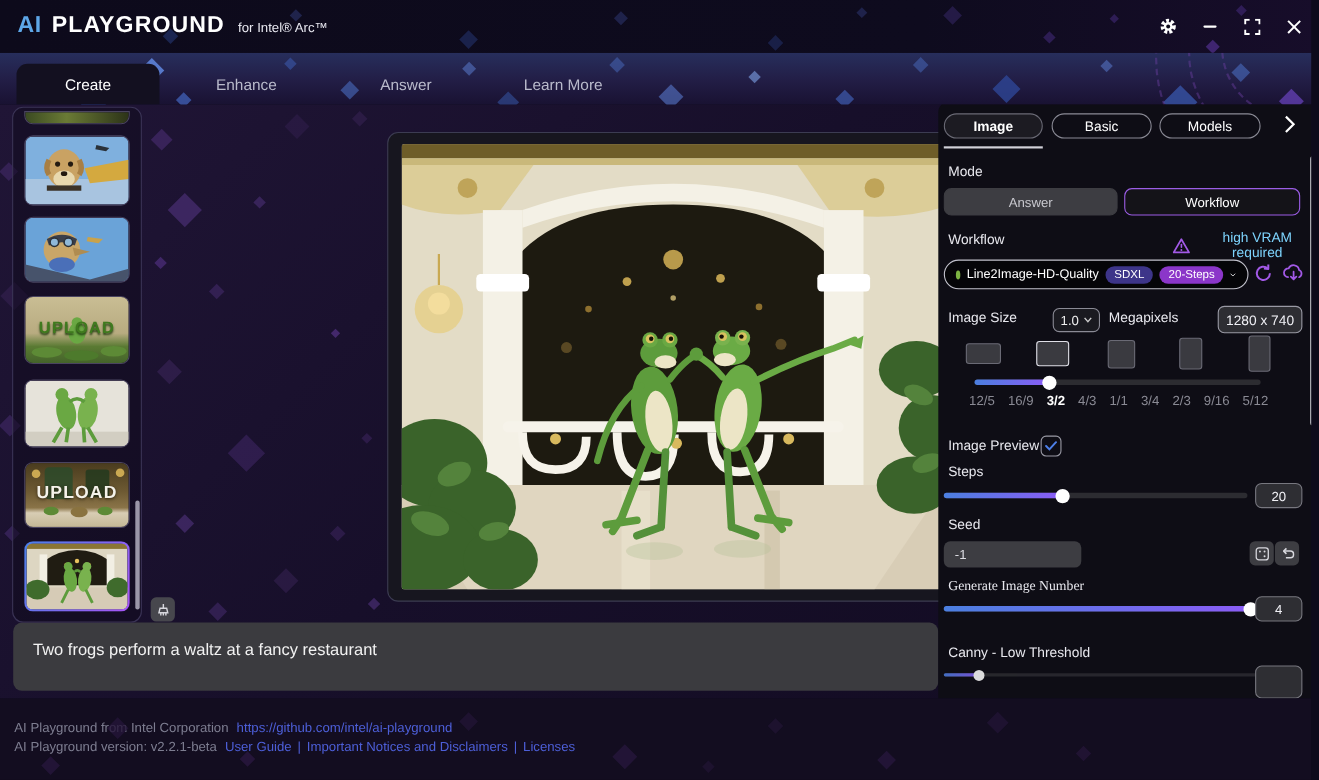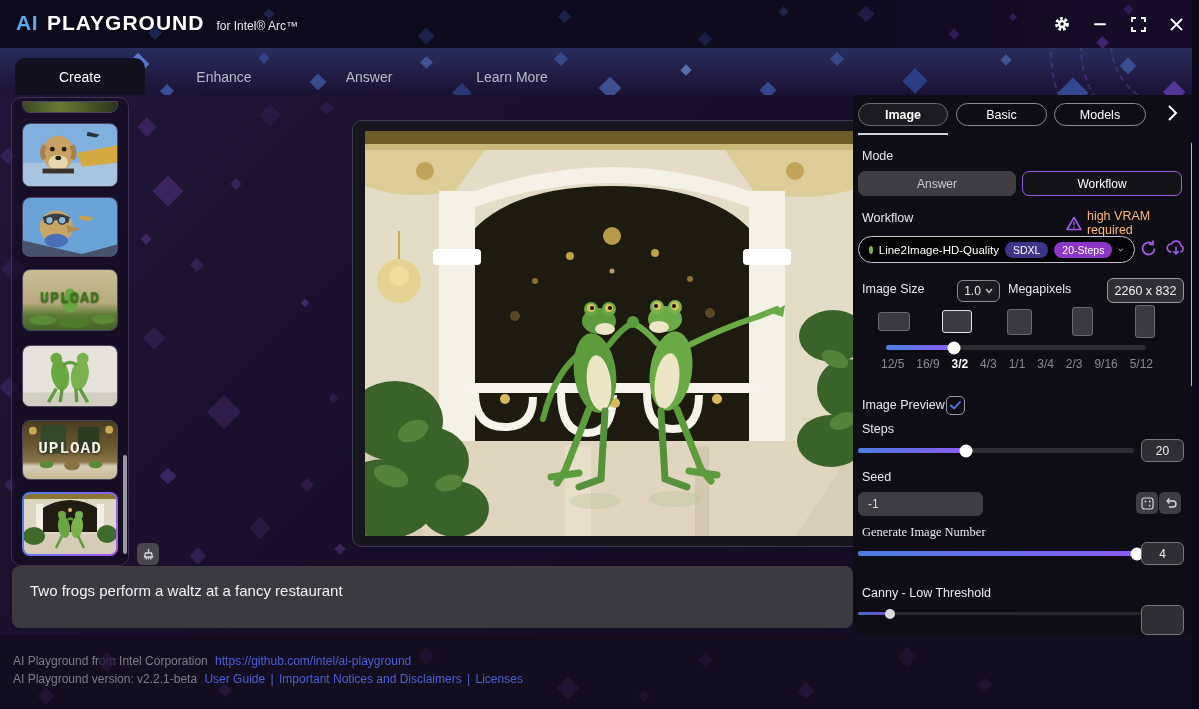--- a/index.html
+++ b/index.html
@@ -34,21 +34,21 @@
   .swirl { position:absolute; border:2px dashed #6b3fa0; border-radius:50%; opacity:.45; }
 
   
   .sidebar { position:absolute; left:11px; top:2px; width:118px; height:469px;
     border:1px solid #3a3355; border-radius:10px; background:rgba(16,11,30,.55); z-index:3; overflow:hidden; }
   .thumb { position:absolute; left:10px; width:96px; border-radius:8px; overflow:hidden;
     border:1px solid #4a4460; cursor:pointer; }
   .thumb-sel { border:2px solid transparent;
     background-image:linear-gradient(#000,#000),linear-gradient(120deg,#4a7fe8,#a855f7);
     background-origin:border-box; background-clip:content-box,border-box; }
-  .thumb .fill { width:100%; height:100%; position:relative;font-family:Liberation Mono, monospace; }
+  .thumb .fill { width:100%; height:100%; position:relative; }
   .th-txt { position:absolute; left:0; right:0; top:50%; transform:translateY(-58%); text-align:center;
     font-weight:800; letter-spacing:1px; }
   .sb-scroll { position:absolute; left:123px; top:360px; width:4px; height:99px; background:#9a96a8; border-radius:2px; z-index:4;}
   .clear-btn { position:absolute; left:137px; top:448px; width:22px; height:22px; background:#47474d;
     border:none; border-radius:5px; display:flex; align-items:center; justify-content:center; cursor:pointer; z-index:3;}
 
   
   .preview-frame { position:absolute; left:352px; top:25px; width:512px; height:427px;
     border:1px solid #3c3c52; border-radius:10px; background:#17161f; z-index:1; }
   .preview-img { position:absolute; left:12px; top:10px; width:494px; height:405px; border-radius:3px; overflow:hidden;}
@@ -445,21 +445,21 @@
         <span>Workflow</span>
       </div>
 
       <span class="plabel" style="left:9px; top:119px;">Workflow</span>
       <span style="position:absolute; left:213px; top:117px; display:flex; align-items:center; gap:5px;">
         <svg width="16" height="15" viewBox="0 0 16 15">
             <path d="M8 1.5 L15 13.5 H1 Z" fill="none" stroke="#a259e6" stroke-width="1.6" stroke-linejoin="round"></path>
             <rect x="7.3" y="5.5" width="1.5" height="4" rx=".7" fill="#a259e6"></rect>
             <circle cx="8" cy="11.3" r=".9" fill="#a259e6"></circle>
           </svg>
-        <span style="color:#fdba74; font-size:12.5px;">high VRAM required</span>
+        <span style="color:#7dd3fc; font-size:12.5px;text-align:center;">high VRAM required</span>
       </span>
       <div class="wf-dd">
         <span class="gdot"></span>
         <span class="wf-name">Line2Image-HD-Quality</span>
         <span class="badge badge-sdxl">SDXL</span>
         <span class="badge badge-steps">20-Steps</span>
         <svg width="12" height="8" viewBox="0 0 12 8" style="margin-left:auto;">
             <path d="M1.5 1.5 L6 6 L10.5 1.5" fill="none" stroke="#fff" stroke-width="1.6"></path>
           </svg>
       </div>
@@ -478,21 +478,21 @@
 
       <span class="plabel" style="left:9px; top:190px;">Image Size</span>
       <div class="selbox">
         <span>1.0</span>
         <svg width="8" height="6" viewBox="0 0 8 6">
             <path d="M1 1 L4 4.5 L7 1" fill="none" stroke="#ccc" stroke-width="1.3"></path>
           </svg>
       </div>
       <span class="plabel" style="left:155px; top:190px;">Megapixels</span>
       <div class="resbox">
-        <span>2260 x 832</span>
+        <span>1280 x 740</span>
       </div>
 
       <div class="ratio-box" style="left:25px; top:220px; width:32px; height:19px;"></div>
       <div class="ratio-box sel" style="left:89px; top:218px; width:30px; height:23px;"></div>
       <div class="ratio-box" style="left:154px; top:217px; width:25px; height:26px;"></div>
       <div class="ratio-box" style="left:219px; top:215px; width:21px; height:29px;"></div>
       <div class="ratio-box" style="left:282px; top:213px; width:20px; height:33px;"></div>
 
       <div class="slider" style="left:33px; top:253px; width:260px;">
         <div class="fill" style="width:68px;"></div>

